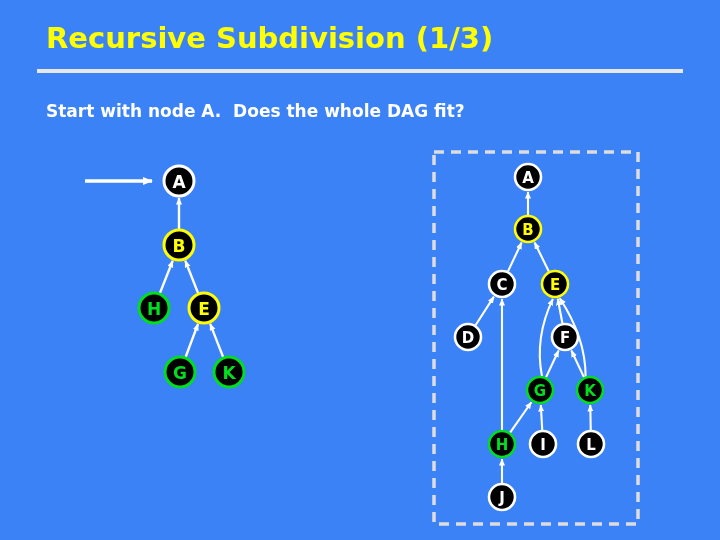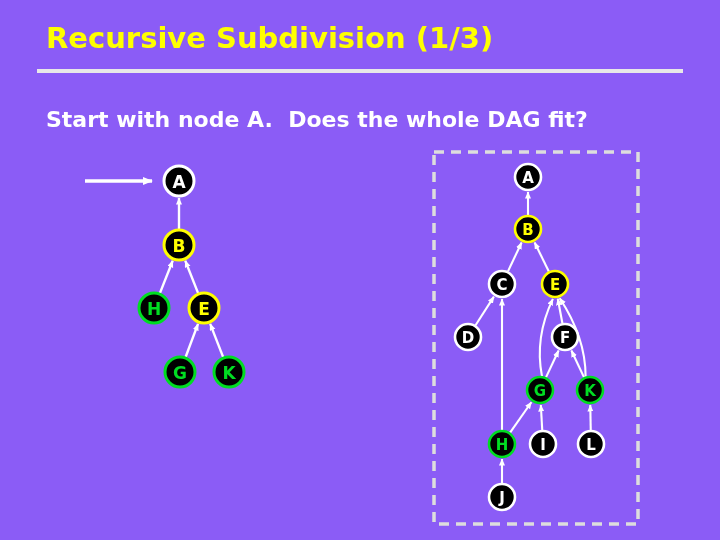--- a/index.html
+++ b/index.html
@@ -12,21 +12,21 @@
     height: 540px;
     overflow: hidden;
     font-family: "DejaVu Sans", sans-serif;
     position: relative;
   }
   #slide {
     position: absolute;
     left: 0; top: 0;
     width: 720px;
     height: 540px;
-    background: #8b5cf6;
+    background: #3b82f6;
   }
   #slide-title {
     position: absolute;
     left: 46px;
     top: 21px;
     font-family: "DejaVu Sans", sans-serif;
     font-size: 29px;
     font-weight: bold;
     color: #ffff00;
     letter-spacing: 0px;
@@ -36,22 +36,22 @@
     position: absolute;
     left: 37px;
     top: 69px;
     width: 646px;
     height: 4px;
     background: #e8e8e8;
   }
   #prompt-line {
     position: absolute;
     left: 46px;
-    top: 107px;
-    font-size: 22px;
+    top: 101px;
+    font-size: 17px;
     font-weight: bold;
     color: #ffffff;
     white-space: pre;
   }
   #verdict-line {
     position: absolute;
     left: 46px;
     top: 429px;
     font-size: 17px;
     font-weight: bold;

